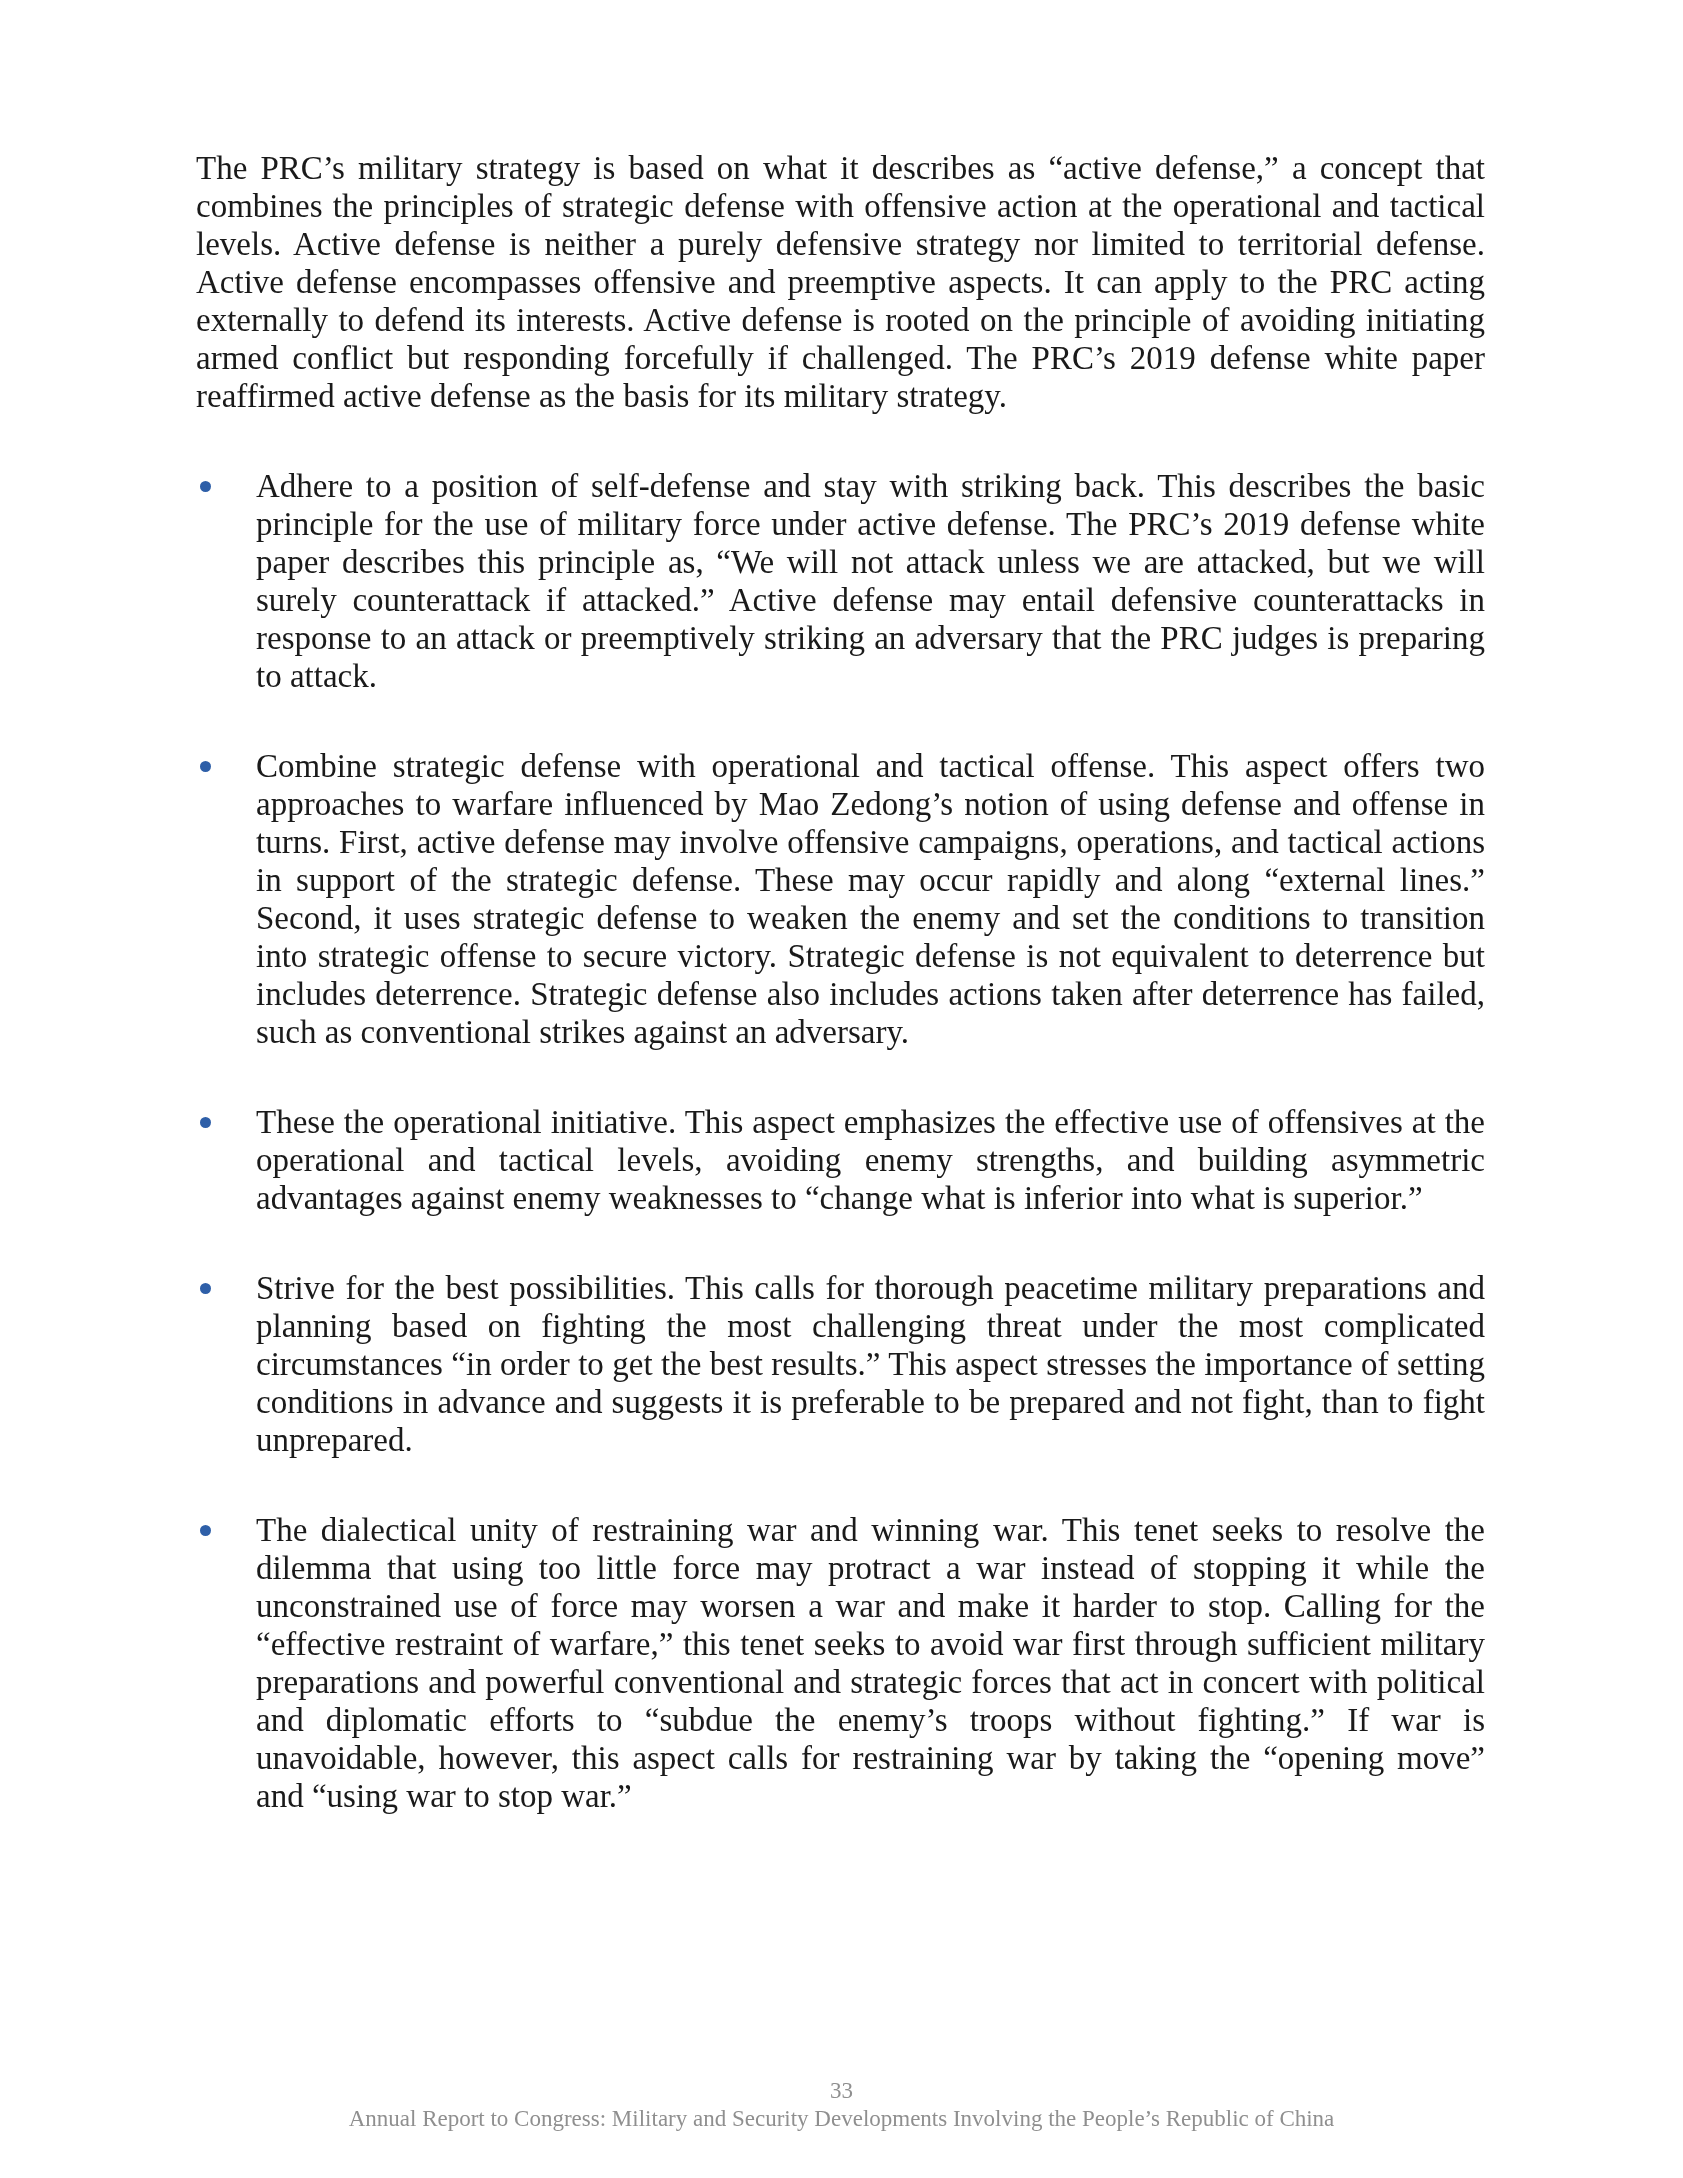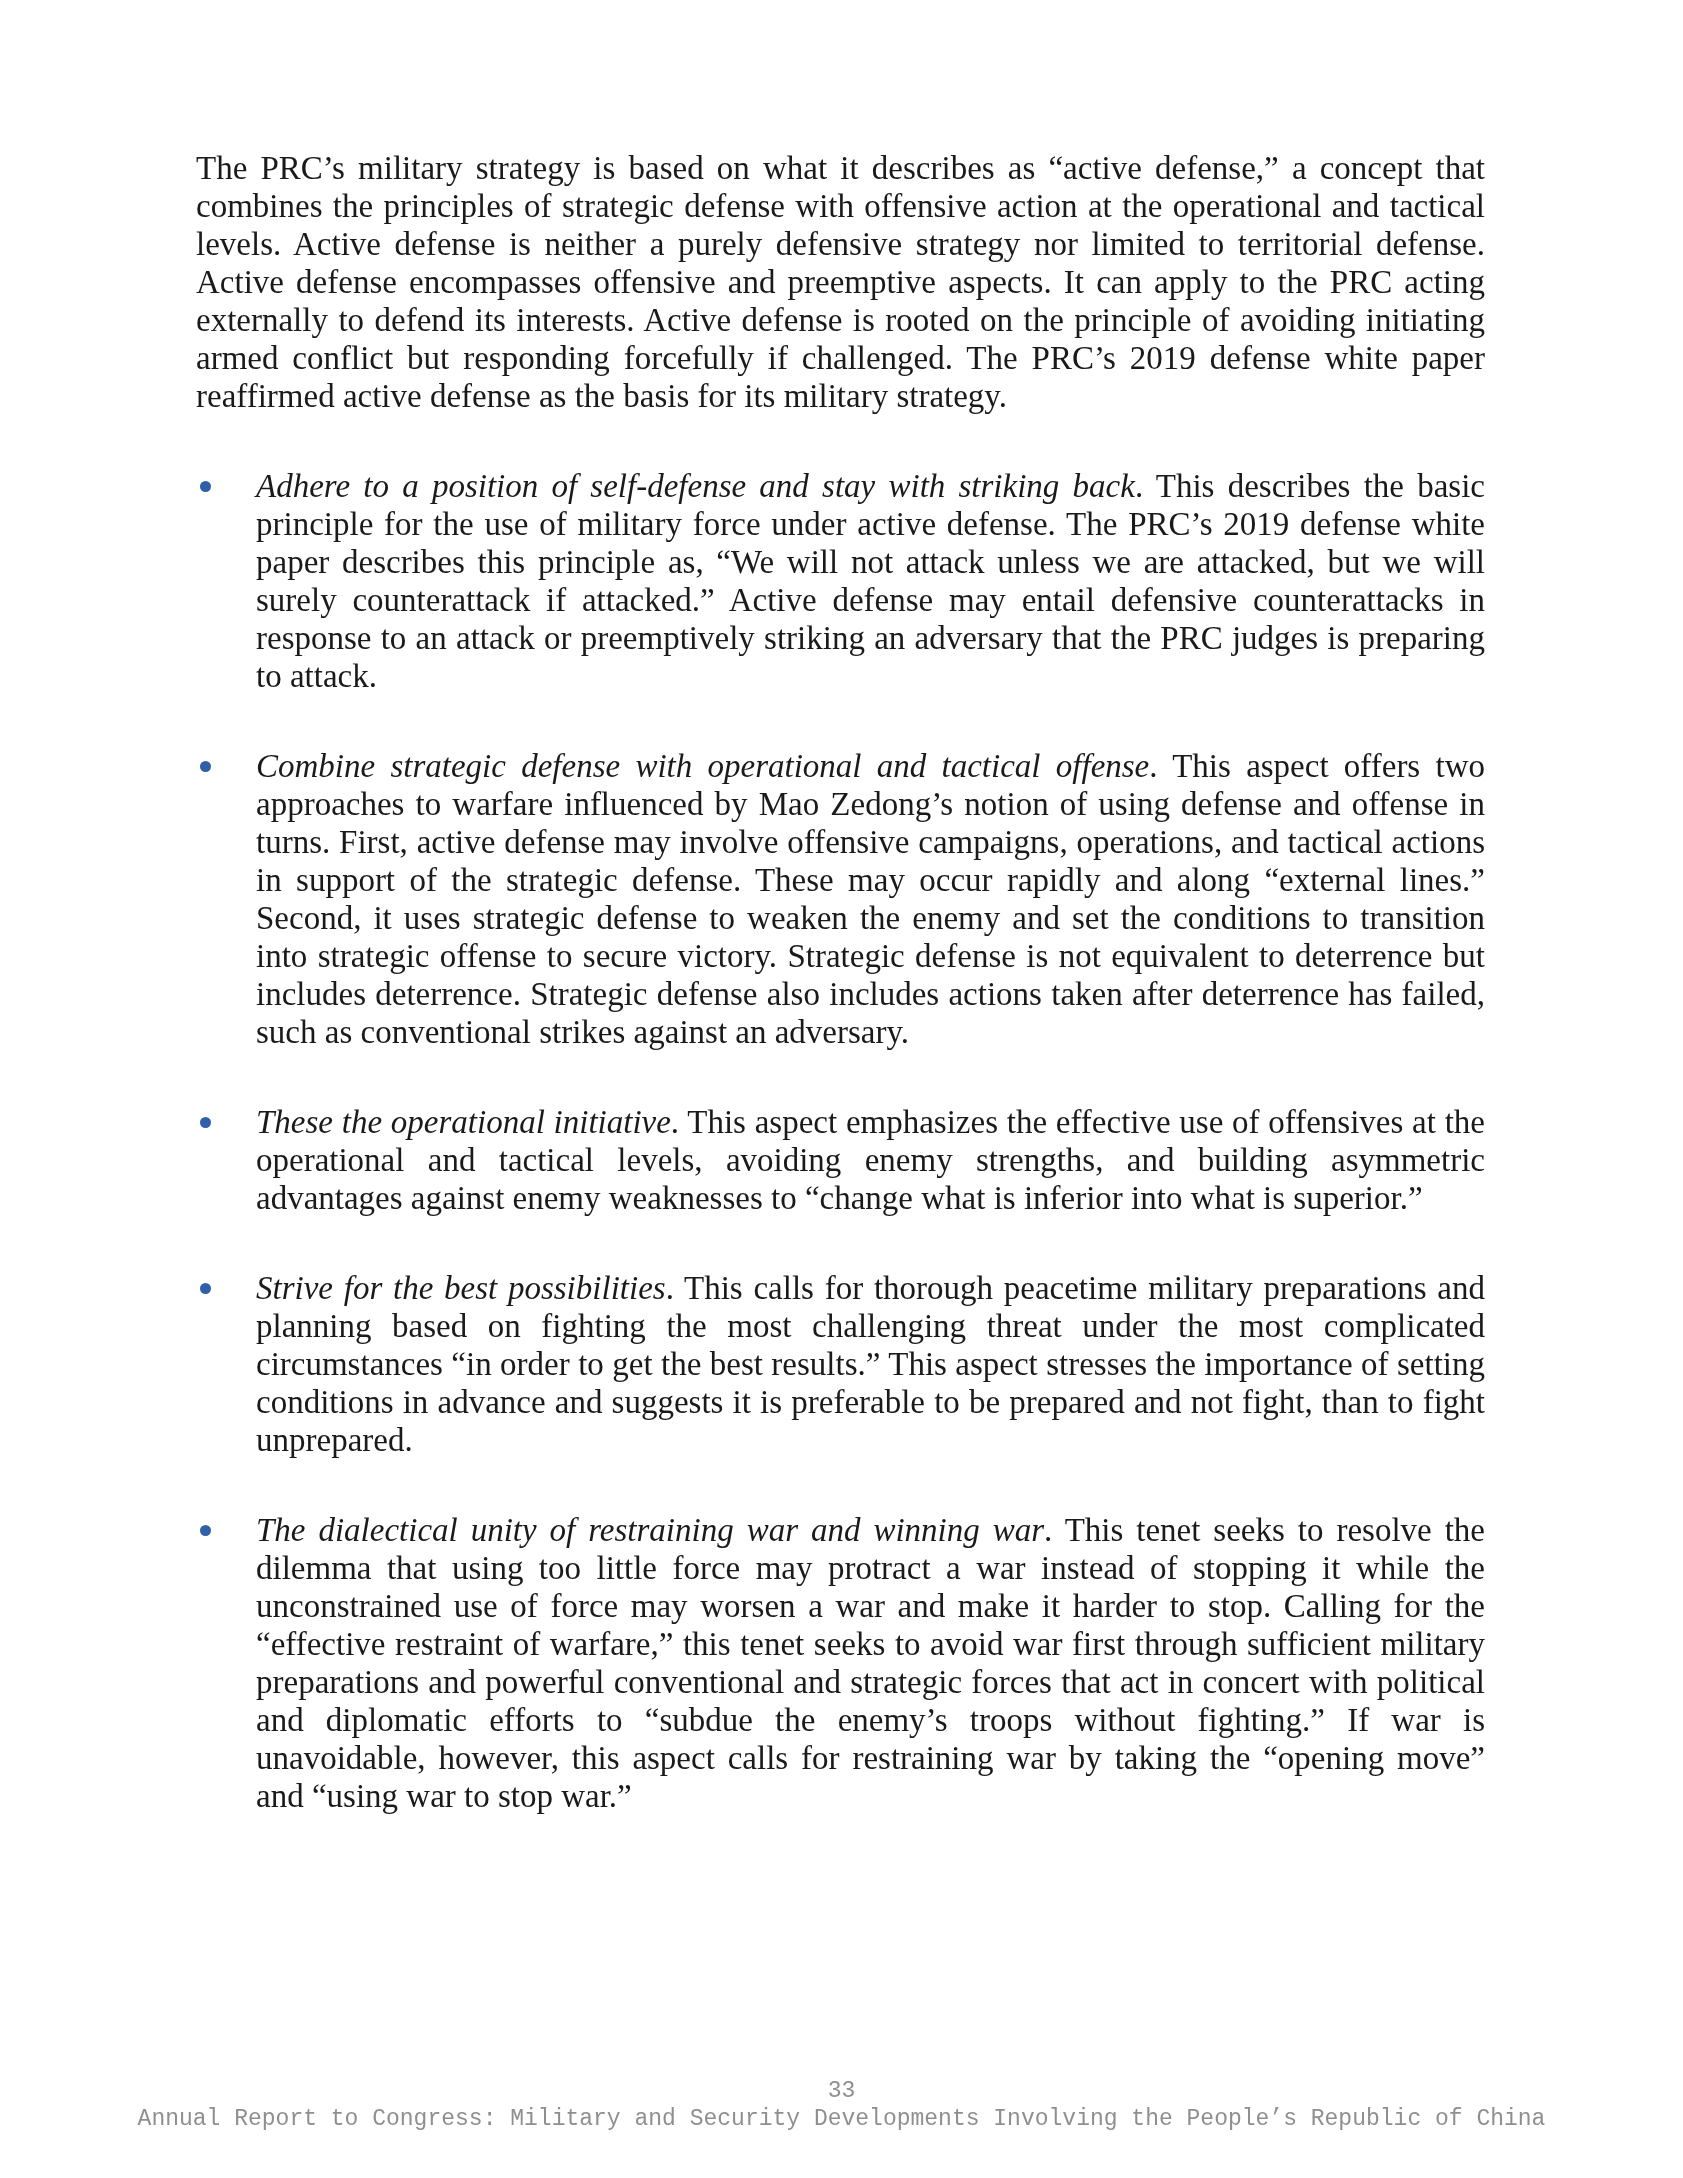--- a/index.html
+++ b/index.html
@@ -42,29 +42,28 @@
     margin-bottom:52px;
   }
   ul.tenet-list li:last-child{margin-bottom:0;}
   ul.tenet-list li .dot{
     position:absolute;
     left:4px;top:14px;
     width:11px;height:11px;
     border-radius:50%;
     background:var(--bullet-color);
   }
-  .lead{font-style:italic;}
+  .lead{}
   .footer{
     position:absolute;
     left:0;width:1683px;
     text-align:center;
     color:var(--footer-color);
     font-size:23px;
     line-height:28px;
-    font-family:Liberation Mono, monospace;
   }
   .footer.page-num{top:2077px;}
   .footer.report-line{top:2105px;}
 </style>
 </head>
 <body>
 
 <div class="page">
   <div class="content">
 

